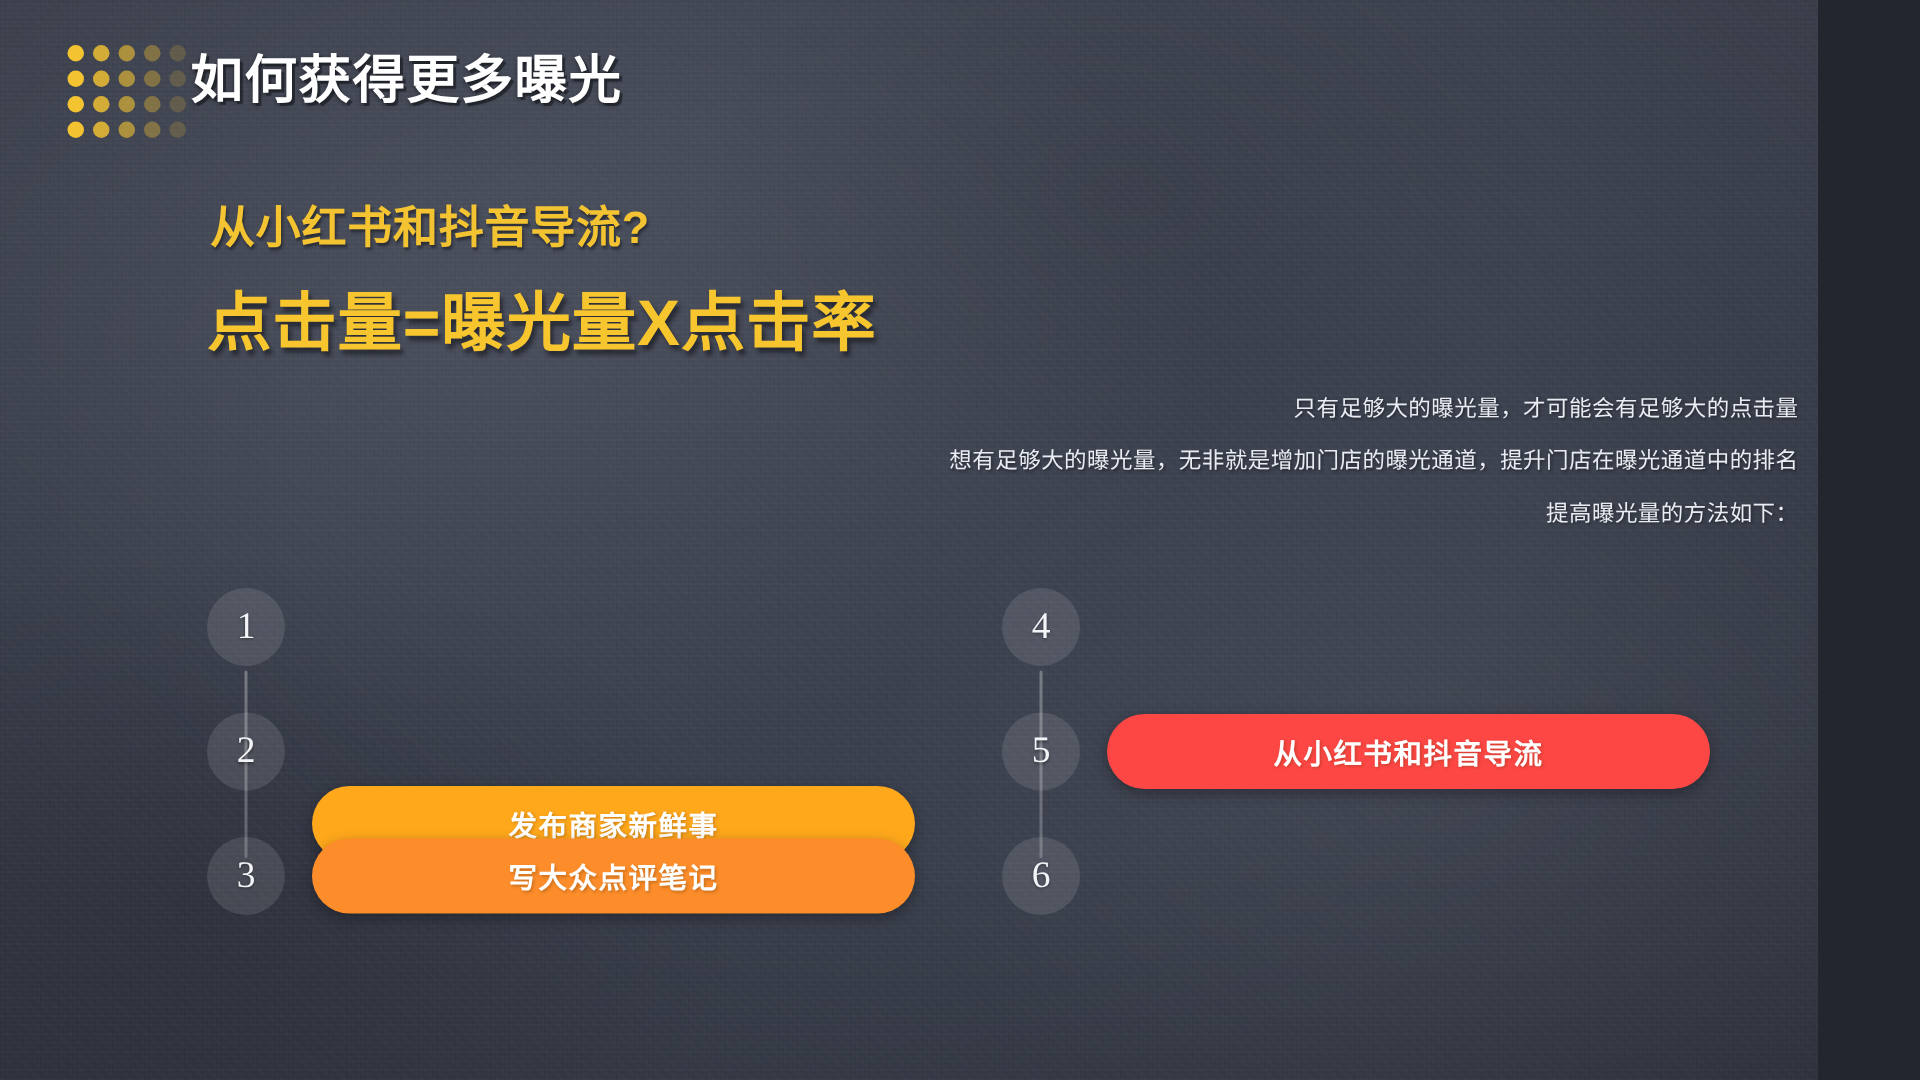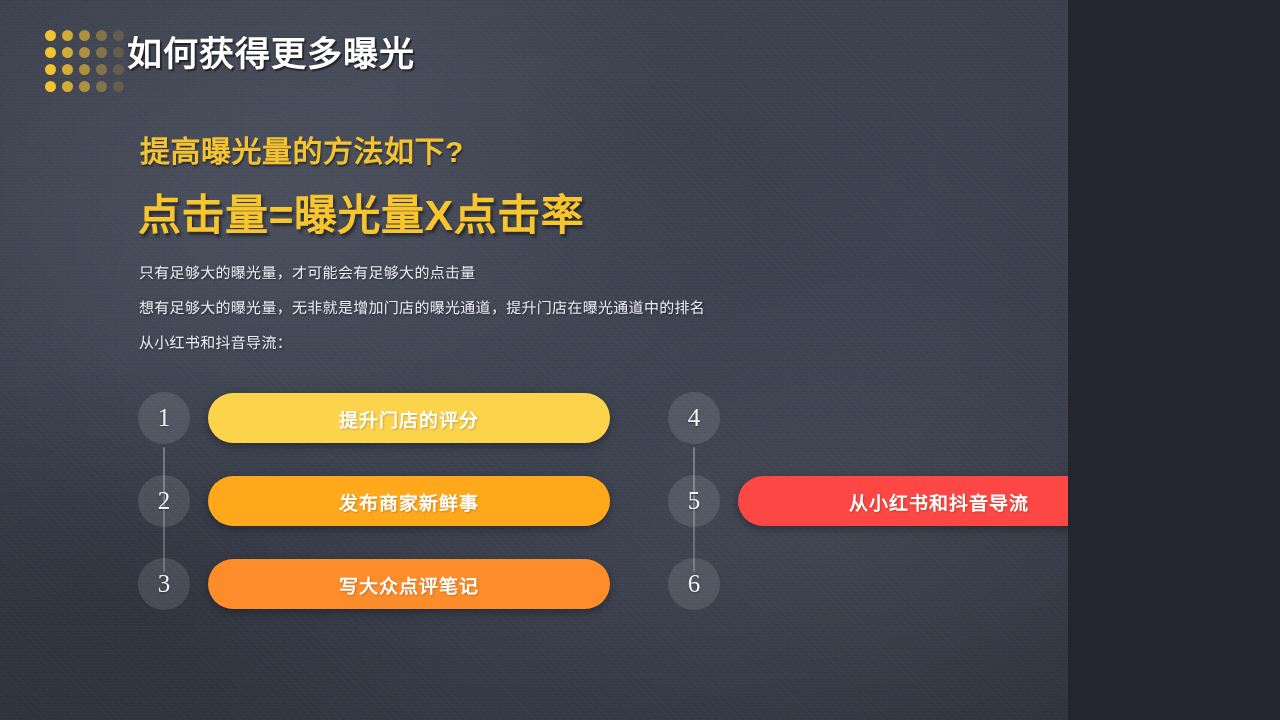--- a/index.html
+++ b/index.html
@@ -7,30 +7,31 @@
     margin: 0;
     padding: 0;
     background: #23262e;
   }
   body {
     font-family: "Liberation Sans", "DejaVu Sans", sans-serif;
   }
 
   .slide {
     position: relative;
-    width: 1068px;
+    width: 1212px;
     height: 720px;
     overflow: hidden;
     background-color: #3f4452;
     background-image:
       radial-gradient(ellipse 680px 420px at 28% 30%, rgba(255,255,255,0.055), rgba(255,255,255,0) 70%),
       radial-gradient(ellipse 520px 360px at 78% 72%, rgba(255,255,255,0.040), rgba(255,255,255,0) 72%),
       radial-gradient(ellipse 420px 300px at 62% 18%, rgba(0,0,0,0.10), rgba(0,0,0,0) 70%),
       radial-gradient(ellipse 500px 340px at 12% 84%, rgba(0,0,0,0.13), rgba(0,0,0,0) 72%),
       linear-gradient(170deg, #454a58 0%, #3d4250 45%, #373c49 100%);
+    text-align: right;
   }
   
   .slide::before {
     content: "";
     position: absolute;
     inset: 0;
     pointer-events: none;
     background-image:
       repeating-linear-gradient(0deg, rgba(255,255,255,0.022) 0px, rgba(255,255,255,0.022) 1px, rgba(0,0,0,0) 1px, rgba(0,0,0,0) 3px),
       repeating-linear-gradient(90deg, rgba(0,0,0,0.030) 0px, rgba(0,0,0,0.030) 1px, rgba(0,0,0,0) 1px, rgba(0,0,0,0) 3px),
@@ -219,43 +220,42 @@
         <span class="dot c1" style="background: rgb(243, 195, 50);"></span>
         <span class="dot c2" style="background: rgb(243, 195, 50);"></span>
         <span class="dot c3" style="background: rgb(243, 195, 50);"></span>
         <span class="dot c4" style="background: rgb(243, 195, 50);"></span>
         <span class="dot c5" style="background: rgb(243, 195, 50);"></span>
       </div>
 
       <div class="header-title">如何获得更多曝光</div>
     </div>
 
-    <div class="sub-heading">提高曝光量的方法如下?</div>
+    <div class="sub-heading">从小红书和抖音导流?</div>
 
     <div class="formula">点击量=曝光量X点击率</div>
 
     <div class="body-text">
       <div>只有足够大的曝光量，才可能会有足够大的点击量</div>
       <div>想有足够大的曝光量，无非就是增加门店的曝光通道，提升门店在曝光通道中的排名</div>
-      <div>从小红书和抖音导流：</div>
+      <div>提高曝光量的方法如下：</div>
     </div>
 
     <div class="steps">
 
       <div class="col left">
         <div class="rail"></div>
 
         <div class="step s1">
           <div class="num-circle">1</div>
-          <div class="pill" style="background: rgb(252, 212, 75);">提升门店的评分</div>
         </div>
 
         <div class="step s2">
           <div class="num-circle">2</div>
-          <div class="pill" style="background: rgb(255, 168, 28);">发布商家新鲜事</div>
+          <div class="pill" style="background: rgb(255, 168, 28); margin-top: 48px;">发布商家新鲜事</div>
         </div>
 
         <div class="step s3">
           <div class="num-circle">3</div>
           <div class="pill" style="background: rgb(252, 141, 42);">写大众点评笔记</div>
         </div>
       </div>
 
       <div class="col right">
         <div class="rail"></div>

